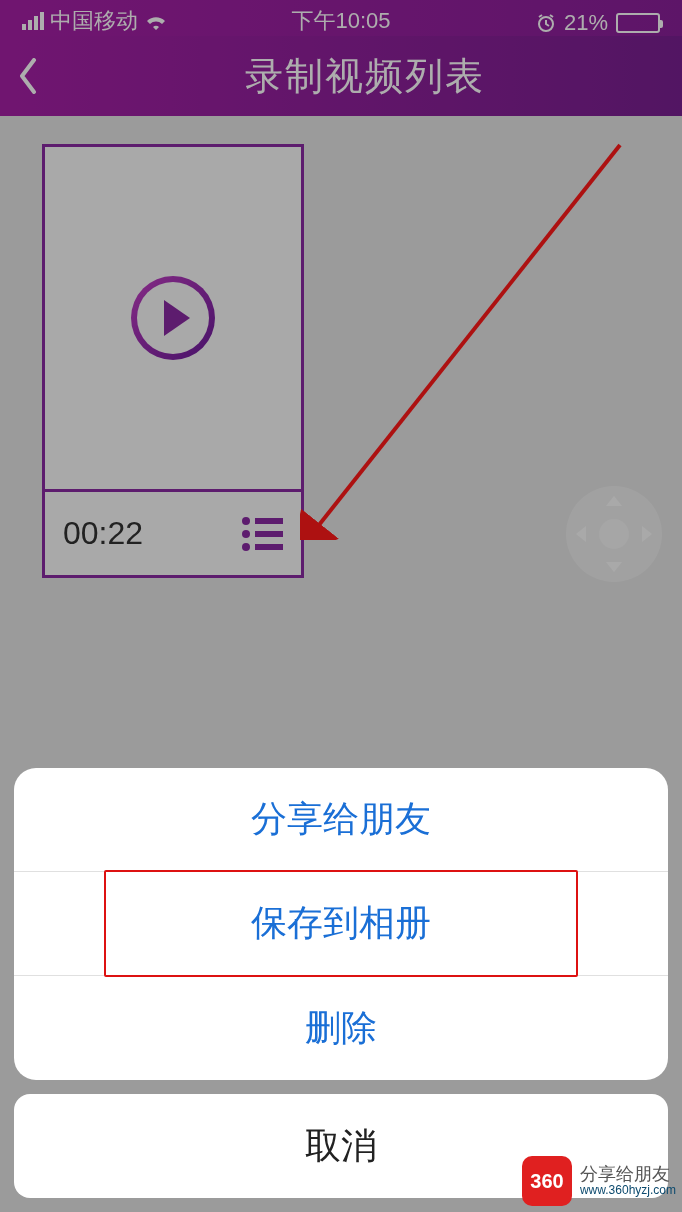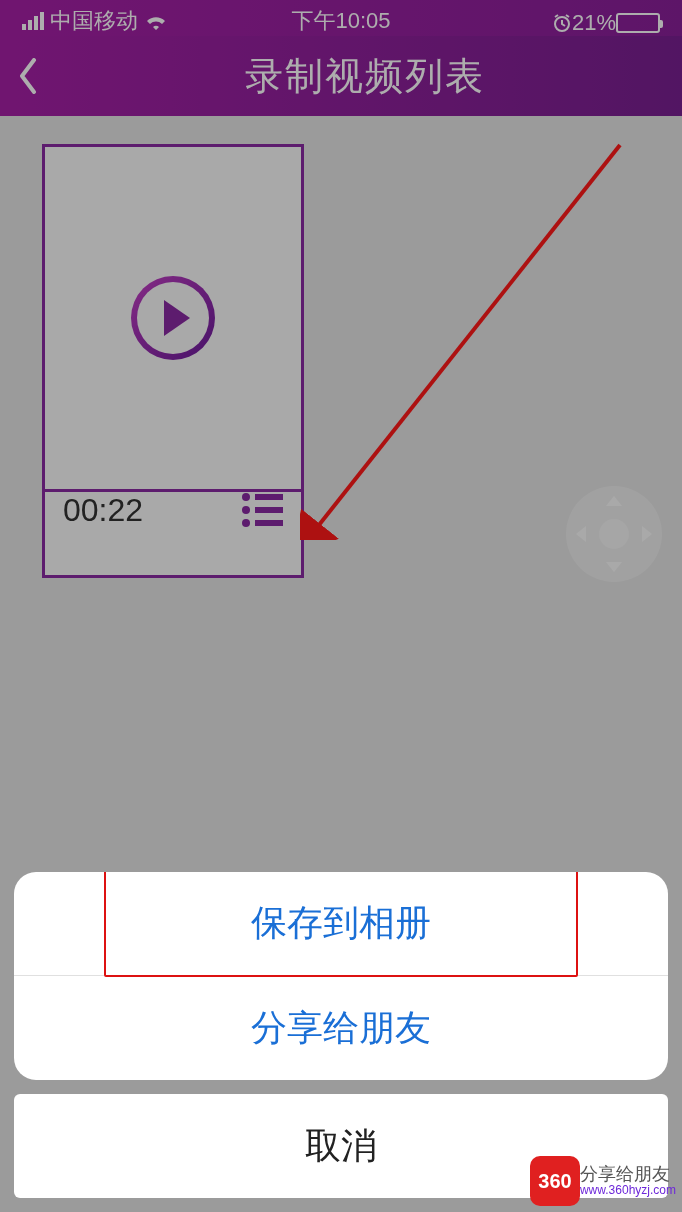--- a/index.html
+++ b/index.html
@@ -4,21 +4,21 @@
 <style>
 * { margin: 0; padding: 0; box-sizing: border-box; }
 html, body { width: 682px; height: 1212px; overflow: hidden; font-family: -apple-system, "Helvetica Neue", Arial, sans-serif; }
 .screen { position: relative; width: 682px; height: 1212px; background: #e5e5e5; }
 .dim-overlay { position: absolute; inset: 0; background: rgba(0,0,0,0.32); z-index: 5; }
 
 
 .status-bar { position: absolute; top: 0; left: 0; right: 0; height: 36px; background: linear-gradient(90deg, #a61fa6 0%, #8a1f9a 100%); display: flex; align-items: flex-end; color: #fff; font-size: 22px; padding: 0 22px; z-index: 1; }
 .status-left { display: flex; align-items: center; gap: 6px; }
 .status-center { position: absolute; left: 50%; transform: translateX(-50%); font-weight: 500; }
-.status-right { margin-left: auto; display: flex; align-items: center; }
+.status-right { margin-left: auto; display: flex; align-items: center; gap: 8px; }
 .signal-bars { display: inline-flex; align-items: flex-end; gap: 2px; }
 .signal-bars span { width: 4px; background: #fff; display: inline-block; }
 .signal-bars span:nth-child(1){height:6px}.signal-bars span:nth-child(2){height:10px}.signal-bars span:nth-child(3){height:14px}.signal-bars span:nth-child(4){height:18px}
 .battery { width: 44px; height: 20px; border: 2px solid #fff; border-radius: 3px; position: relative; }
 .battery::after { content:""; position:absolute; right:-5px; top:5px; width:3px; height:8px; background:#fff; border-radius:0 2px 2px 0; }
 .battery-fill { height: 100%; width: 21%; background: #fff; }
 
 
 .nav-bar { position: absolute; top: 36px; left:0; right:0; height: 80px; background: linear-gradient(90deg, #a61fa6 0%, #7a1f92 100%); color:#fff; display:flex; align-items:center; justify-content:center; z-index:1;padding-left:48px; }
 .nav-title { font-size: 38px; font-weight: 400; letter-spacing: 2px; }
@@ -27,21 +27,21 @@
 
 
 .content { position:absolute; top:116px; left:0; right:0; bottom:0; background:#e5e5e5; z-index:1; }
 
 
 .video-card { position:absolute; left:42px; top:28px; width:262px; height:434px; border:3px solid #8a2aa3; background:#fafafa; }
 .video-preview { width:100%; height:342px; display:flex; align-items:center; justify-content:center; }
 .play-circle-outer { width:84px; height:84px; border-radius:50%; background: linear-gradient(135deg,#c540c5,#6a1b9a); display:flex; align-items:center; justify-content:center; }
 .play-circle-inner { width:72px; height:72px; border-radius:50%; background:#fafafa; display:flex; align-items:center; justify-content:center; }
 .play-tri { width:0; height:0; border-left:26px solid #8a2aa3; border-top:18px solid transparent; border-bottom:18px solid transparent; margin-left:8px; }
-.video-footer { height:86px; border-top:3px solid #8a2aa3; display:flex; justify-content:space-between; padding:0 18px; }
+.video-footer { height:86px; border-top:3px solid #8a2aa3; display:flex; align-items:center; justify-content:space-between; padding:0 18px; }
 .duration { font-size:32px; color:#333; }
 .list-icon { width:42px; height:36px; }
 .list-icon svg { width:100%; height:100%; }
 
 
 .dpad { position:absolute; right:20px; top:370px; width:96px; height:96px; border-radius:50%; background:rgba(255,255,255,0.35); display:flex; align-items:center; justify-content:center; z-index:2; }
 .dpad-inner { width:30px; height:30px; border-radius:50%; background:rgba(255,255,255,0.4); }
 .dpad-arrow { position:absolute; width:0; height:0; }
 .dpad-arrow.up { top:10px; left:50%; transform:translateX(-50%); border-left:8px solid transparent; border-right:8px solid transparent; border-bottom:10px solid rgba(255,255,255,0.7); }
 .dpad-arrow.down { bottom:10px; left:50%; transform:translateX(-50%); border-left:8px solid transparent; border-right:8px solid transparent; border-top:10px solid rgba(255,255,255,0.7); }
@@ -49,28 +49,28 @@
 .dpad-arrow.right { right:10px; top:50%; transform:translateY(-50%); border-top:8px solid transparent; border-bottom:8px solid transparent; border-left:10px solid rgba(255,255,255,0.7); }
 
 
 .annot-arrow { position:absolute; left:300px; top:140px; width:330px; height:400px; z-index:3; pointer-events:none; }
 
 
 .action-sheet { position:absolute; left:14px; right:14px; bottom:14px; z-index:10; }
 .sheet-group { background:#fff; border-radius:22px; overflow:hidden; }
 .sheet-item { height:104px; display:flex; align-items:center; justify-content:center; font-size:36px; color:#1a6fd6; border-bottom:1px solid #e0e0e0; position:relative; }
 .sheet-item:last-child { border-bottom:none; }
-.sheet-cancel { margin-top:14px; background:#fff; border-radius:6px; height:104px; display:flex; align-items:center; justify-content:center; font-size:36px; color:#222; font-weight:500; }
+.sheet-cancel { margin-top:14px; background:#fff; border-radius:16px; height:104px; display:flex; align-items:center; justify-content:center; font-size:36px; color:#222; font-weight:500; }
 .hl-box { position:absolute; border:2px solid #d11; border-radius:2px; pointer-events:none; }
 
 
-.watermark { position:absolute; right:6px; bottom:6px; z-index:20; display:flex; align-items:center; }
+.watermark { position:absolute; right:6px; bottom:6px; z-index:20; display:flex; align-items:center; gap:8px; }
 .wm-badge { width:50px; height:50px; background:#e02020; border-radius:10px; color:#fff; font-weight:bold; font-size:20px; display:flex; align-items:center; justify-content:center; }
 .wm-text { display:flex; flex-direction:column; line-height:1.1; color:#555; font-size:18px; }
-.wm-sub { font-size:12px; color:#6d28d9; }
+.wm-sub { font-size:12px; color:#0c4a6e; }
 </style>
 </head>
 <body>
 
 <div class="screen">
 
   <div class="status-bar">
     <div class="status-left">
       <span class="signal-bars">
           <span></span>
@@ -144,25 +144,28 @@
         <marker id="ah" markerWidth="12" markerHeight="12" refX="2" refY="6" orient="auto">
           <path d="M0,0 L12,6 L0,12 z" fill="#ff1a1a"></path>
         </marker>
       </defs>
     <line x1="320" y1="5" x2="15" y2="390" stroke="#ff1a1a" stroke-width="4" marker-end="url(#ah)"></line>
   </svg>
 
   <div class="action-sheet">
     <div class="sheet-group">
       <div class="sheet-item">
+        <span>分享给朋友</span>
+      </div>
+      <div class="sheet-item">
         <span>保存到相册</span>
         <div class="hl-box" style="left:90px; right:90px; top:-2px; bottom:-2px;"></div>
       </div>
       <div class="sheet-item">
-        <span>分享给朋友</span>
+        <span>删除</span>
       </div>
     </div>
     <div class="sheet-cancel">
       <span>取消</span>
     </div>
   </div>
 
   <div class="watermark">
     <div class="wm-badge">360</div>
     <div class="wm-text">

